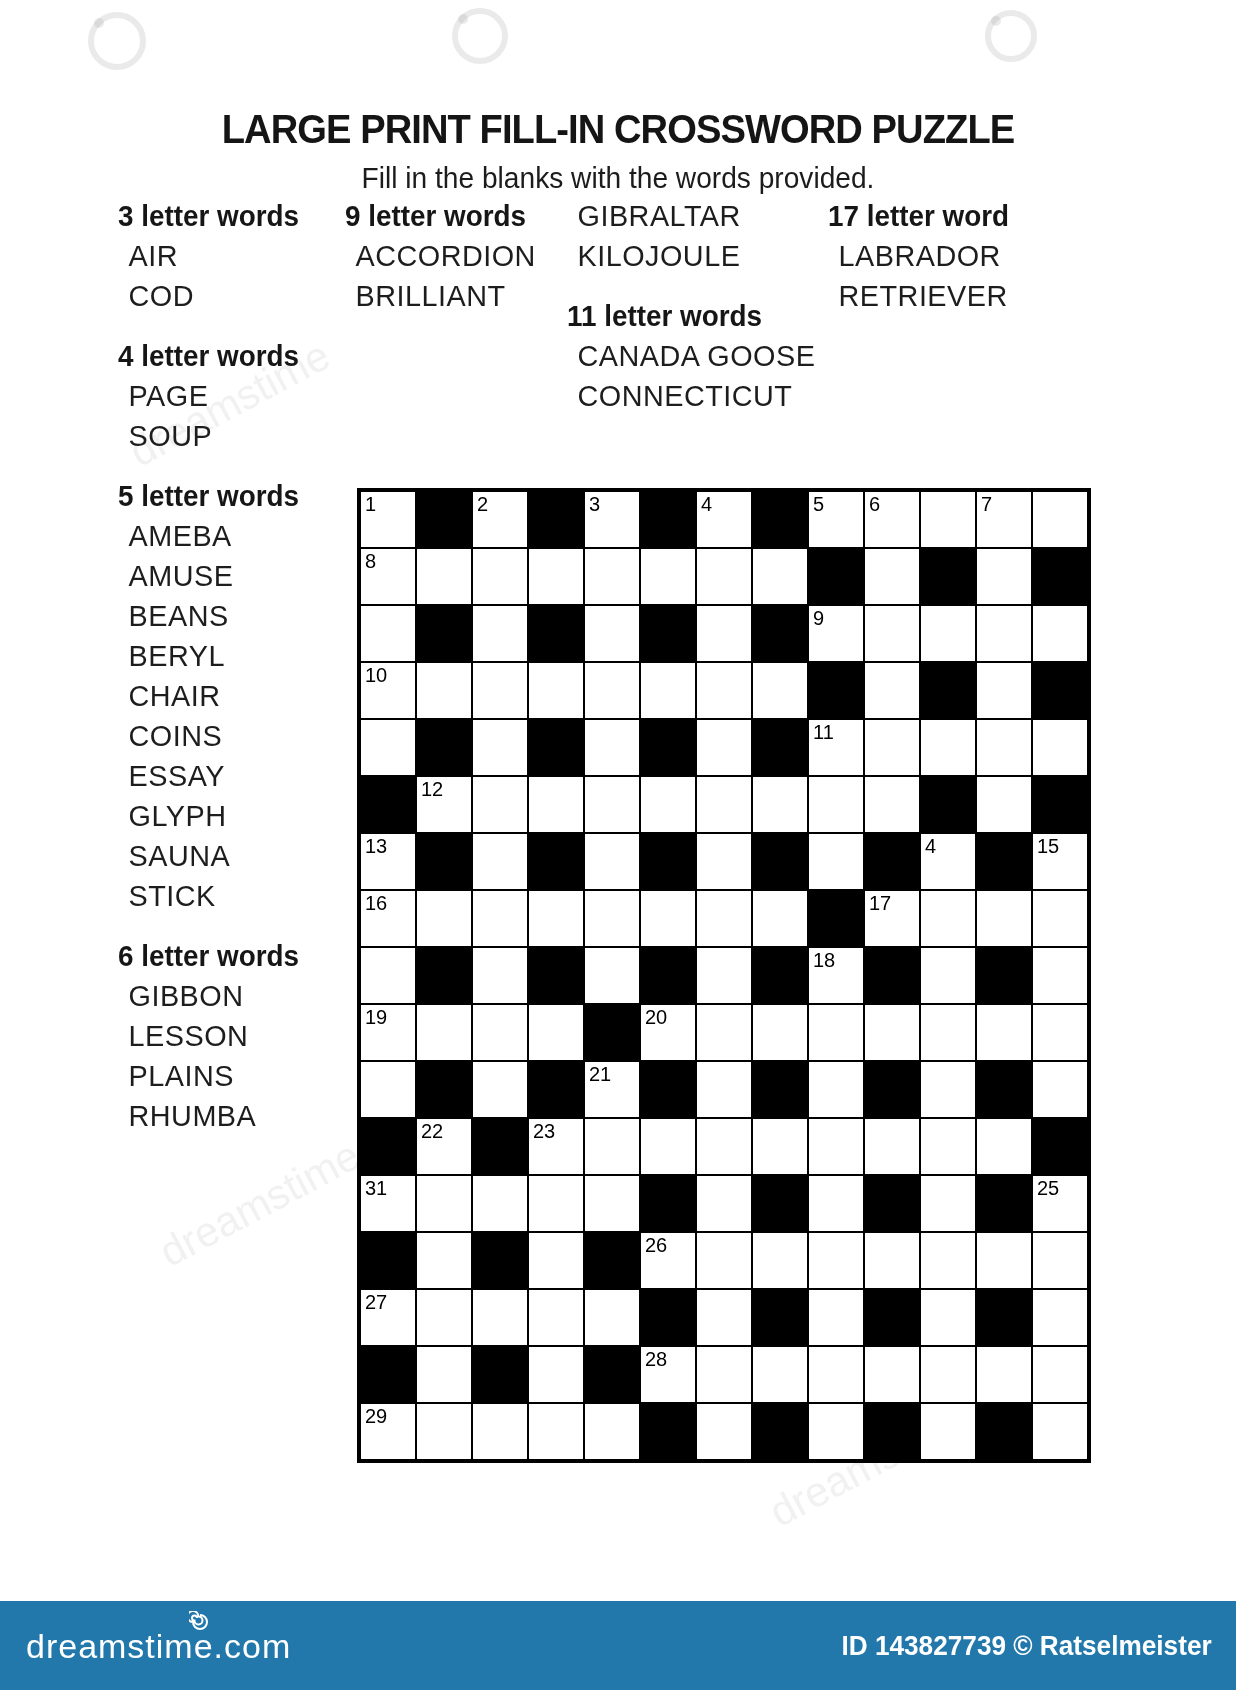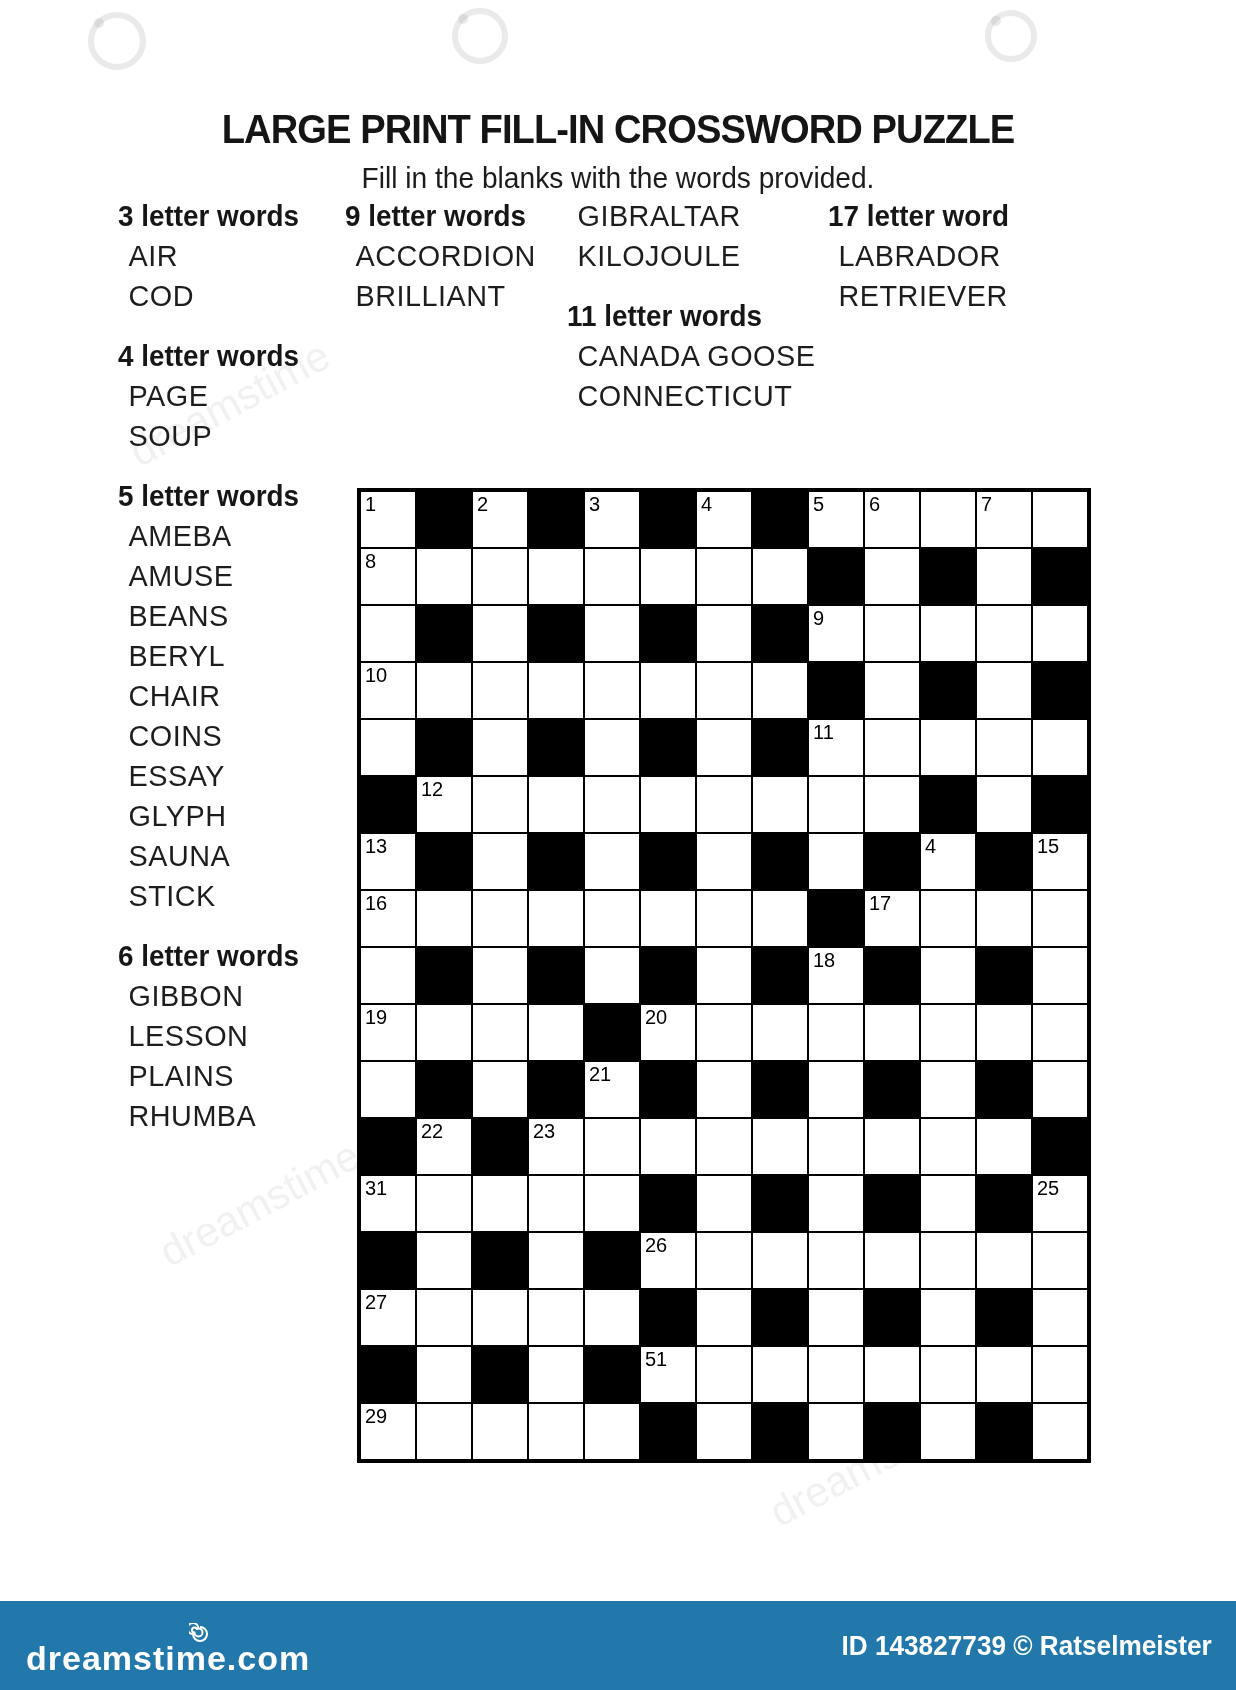--- a/index.html
+++ b/index.html
@@ -55,21 +55,21 @@
     position:absolute;border:6px solid rgba(150,150,150,.20);border-radius:50%;
     pointer-events:none;
   }
   .swirl::before{content:"";border-width:5px;}
   
   .footer{
     position:absolute;left:0;top:1601px;width:1236px;height:89px;
   }
   .logo{
     position:absolute;left:26px;top:26px;color:#fff;font-size:34px;
-    font-weight:bold;letter-spacing:1px;white-space:nowrap;margin-top:12px;
+    font-weight:normal;letter-spacing:1px;white-space:nowrap;
   }
   .logo svg{position:absolute;left:163px;top:-16px;}
   .footer-id{
     position:absolute;right:24px;top:30px;color:#fff;font-size:27px;
     font-weight:bold;letter-spacing:0px;white-space:nowrap;transform:scaleX(.97);transform-origin:right;
   }
 </style>
 </head>
 <body>
 
@@ -394,21 +394,21 @@
     <div class="cell b"></div>
     <div class="cell w"></div>
     <div class="cell b"></div>
     <div class="cell w"></div>
     <div class="cell b"></div>
     <div class="cell w"></div>
     <div class="cell b"></div>
     <div class="cell w"></div>
     <div class="cell b"></div>
     <div class="cell w">
-      <span class="cnum">51</span>
+      <span class="cnum">28</span>
     </div>
     <div class="cell w"></div>
     <div class="cell w"></div>
     <div class="cell w"></div>
     <div class="cell w"></div>
     <div class="cell w"></div>
     <div class="cell w"></div>
     <div class="cell w"></div>
     <div class="cell w">
       <span class="cnum">29</span>

